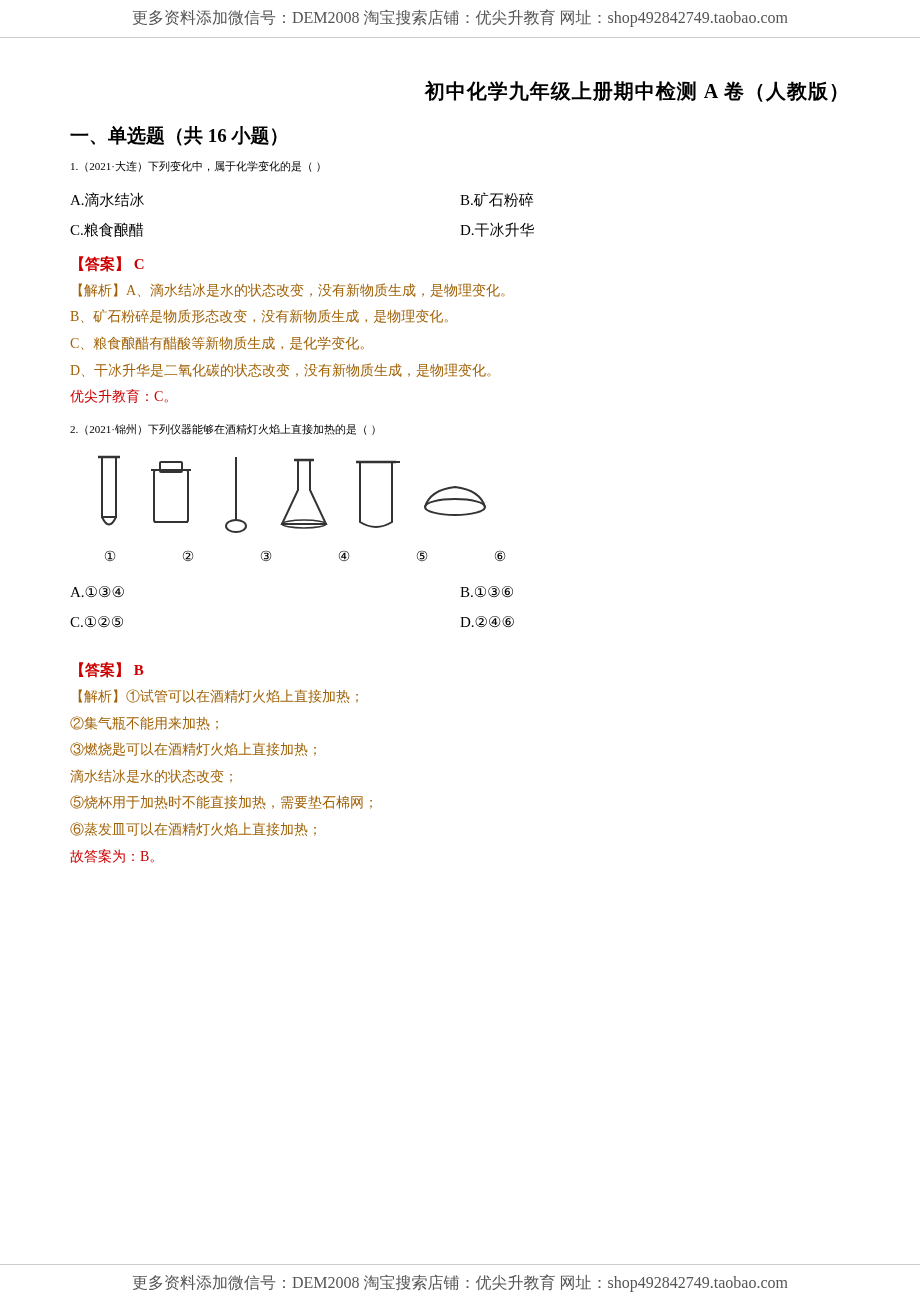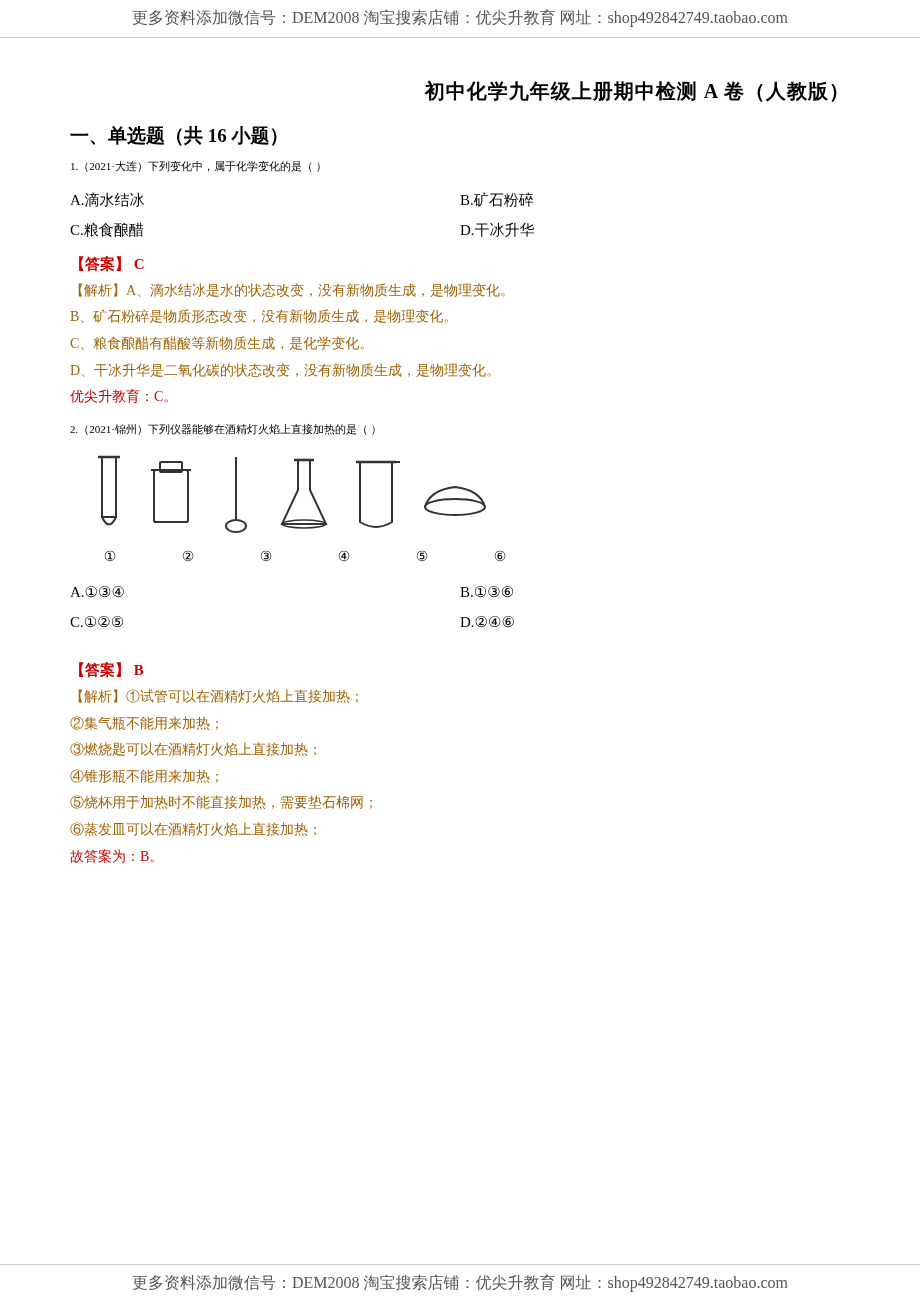--- a/index.html
+++ b/index.html
@@ -227,21 +227,21 @@
 
   <div class="answer-line">
     <span>【答案】</span>
     <span> B</span>
   </div>
 
   <div class="analysis-block">
     <span>【解析】</span><span>①试管可以在酒精灯火焰上直接加热；</span><br>
     <span>②集气瓶不能用来加热；</span><br>
     <span>③燃烧匙可以在酒精灯火焰上直接加热；</span><br>
-    <span>④锥形瓶不能用来加热；</span><br>
+    <span>滴水结冰是水的状态改变；</span><br>
     <span>⑤烧杯用于加热时不能直接加热，需要垫石棉网；</span><br>
     <span>⑥蒸发皿可以在酒精灯火焰上直接加热；</span>
   </div>
   <div class="conclusion-line">故答案为：B。</div>
 
 </div>
 
 <div class="footer-bar">
   <span>更多资料添加微信号：DEM2008   淘宝搜索店铺：优尖升教育  网址：shop492842749.taobao.com</span>
 </div>

